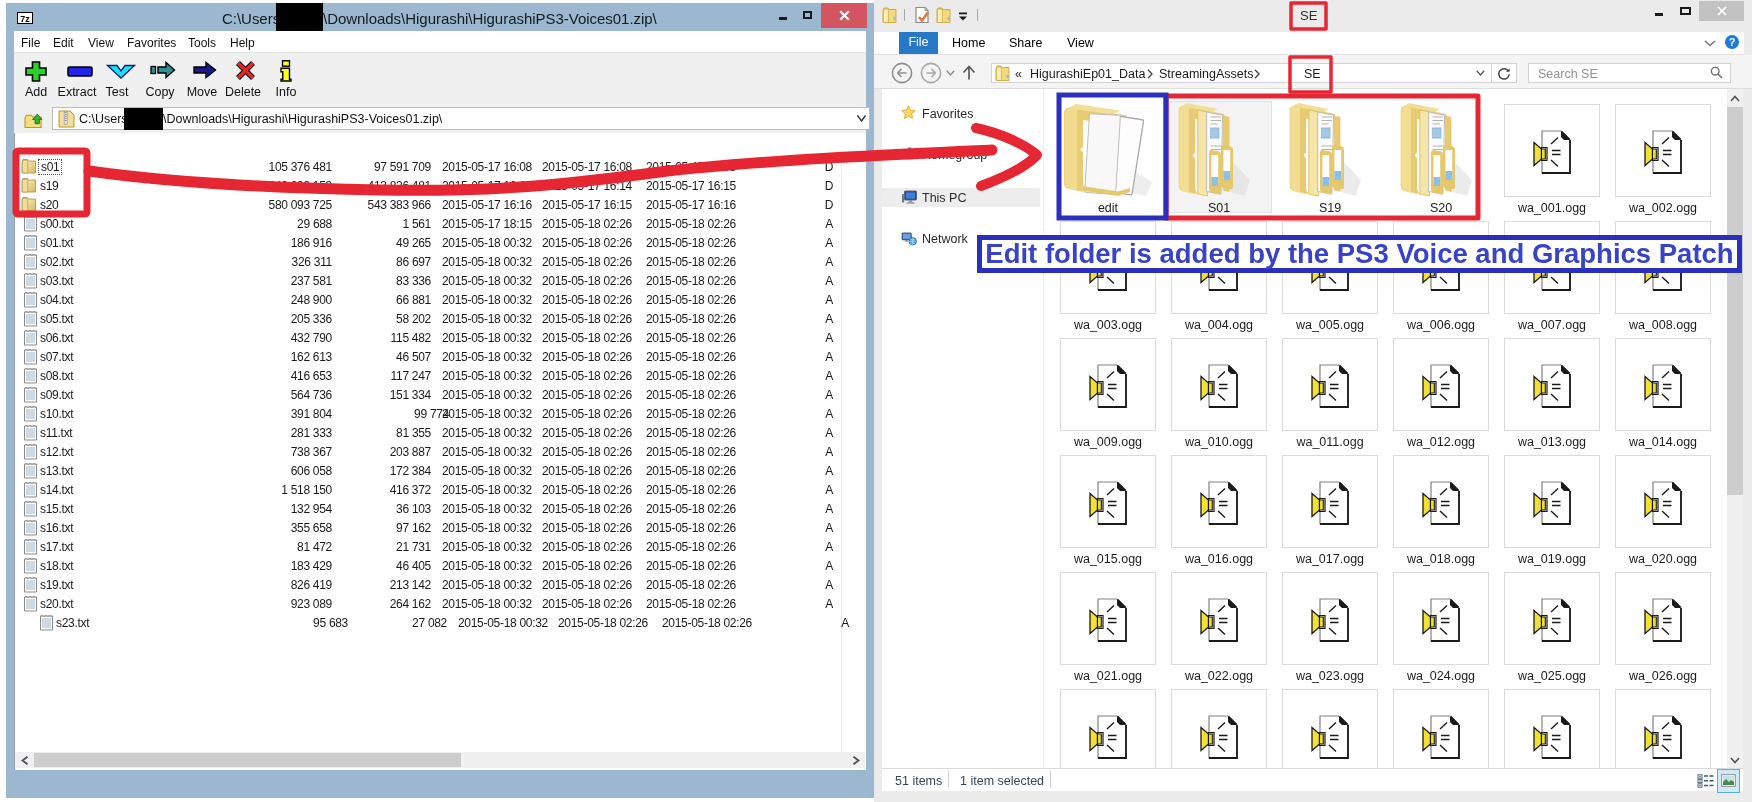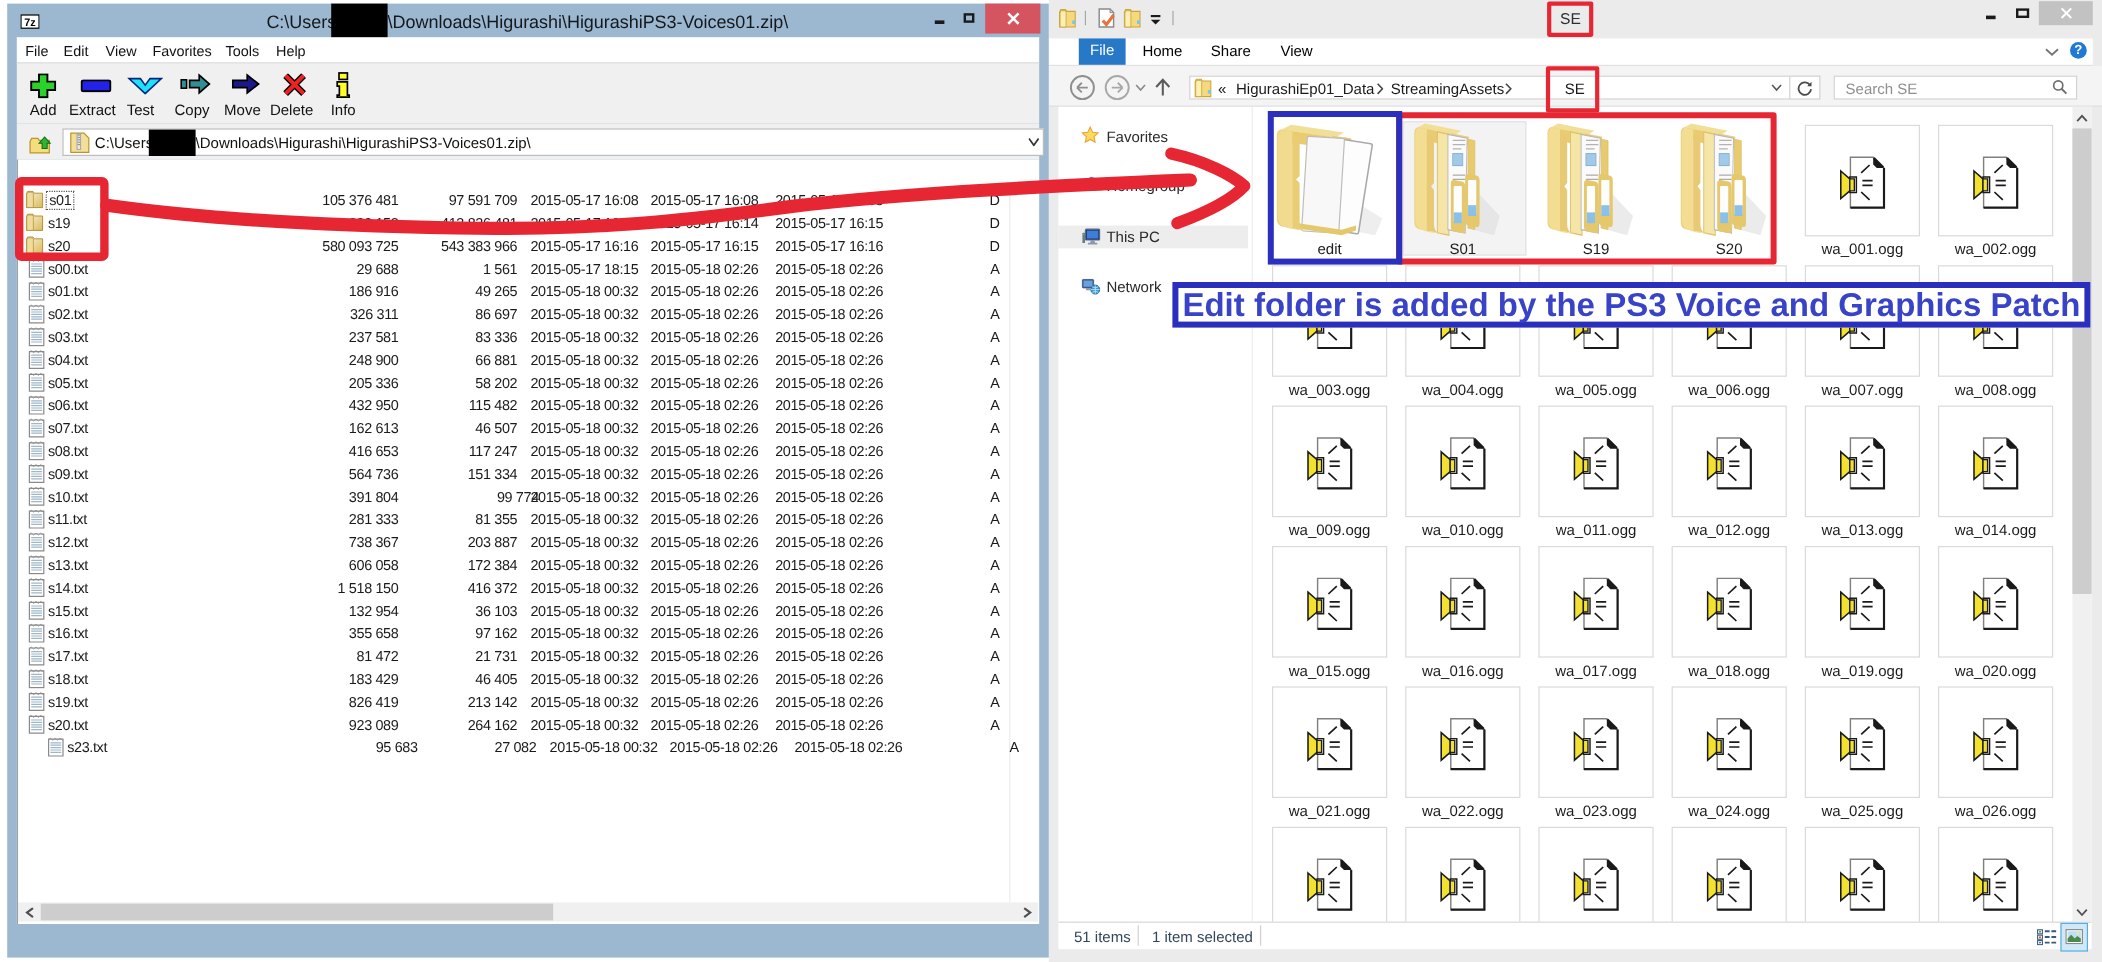--- a/index.html
+++ b/index.html
@@ -261,21 +261,21 @@
 </div>
 <div class="row" style="left:0;top:195px;width:850px">
 <svg class="abs" style="left:8px;top:1px" width="15" height="17" viewBox="0 0 15 17">
           <path d="M1.5,2 h12 v14 h-12 z" fill="#fff" stroke="#8a8a8a" stroke-width="1"></path>
           <path d="M2,2 q1,-1.6 2,0 q1,1.6 2,0 q1,-1.6 2,0 q1,1.6 2,0 q1,-1.6 2,0 q1,1.2 1.5,0.2" fill="none" stroke="#8a8a8a" stroke-width="0.7"></path>
           <g stroke="#9db6c8" stroke-width="1">
             <path d="M3,5 h9 M3,7 h9 M3,9 h9 M3,11 h9 M3,13 h9"></path>
           </g>
         </svg>
 <span class="cell" style="left:25px">s06.txt</span>
-<span class="cell cR" style="left:221px;width:96px">432 950</span>
+<span class="cell cR" style="left:221px;width:96px">432 790</span>
 <span class="cell cR" style="left:324px;width:92px">115 482</span>
 <span class="cell" style="left:427px">2015-05-18 00:32</span>
 <span class="cell" style="left:527px">2015-05-18 02:26</span>
 <span class="cell" style="left:631px">2015-05-18 02:26</span>
 <span class="cell cR" style="left:722px;width:96px">A</span>
 </div>
 <div class="row" style="left:0;top:214px;width:850px">
 <svg class="abs" style="left:8px;top:1px" width="15" height="17" viewBox="0 0 15 17">
           <path d="M1.5,2 h12 v14 h-12 z" fill="#fff" stroke="#8a8a8a" stroke-width="1"></path>
           <path d="M2,2 q1,-1.6 2,0 q1,1.6 2,0 q1,-1.6 2,0 q1,1.6 2,0 q1,-1.6 2,0 q1,1.2 1.5,0.2" fill="none" stroke="#8a8a8a" stroke-width="0.7"></path>

